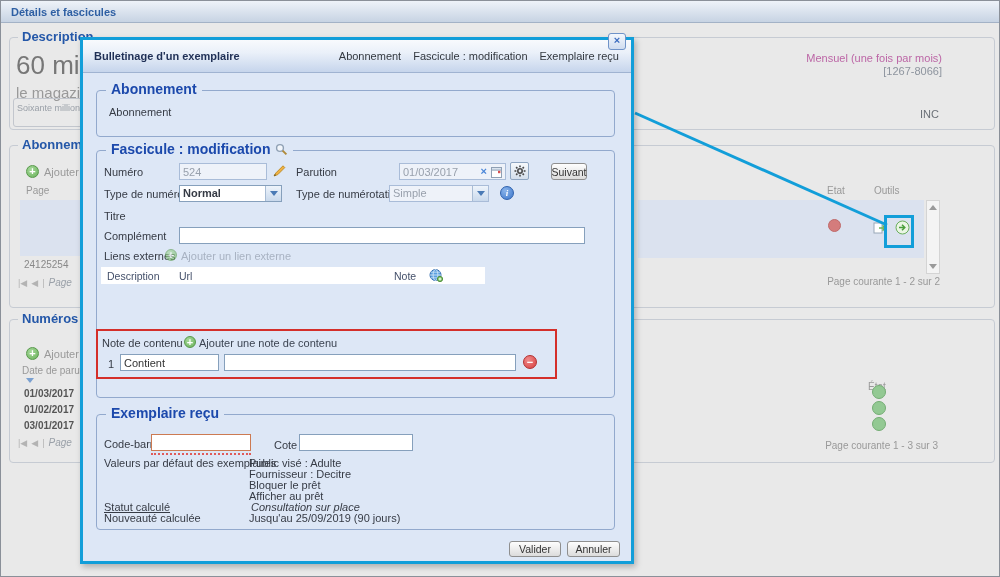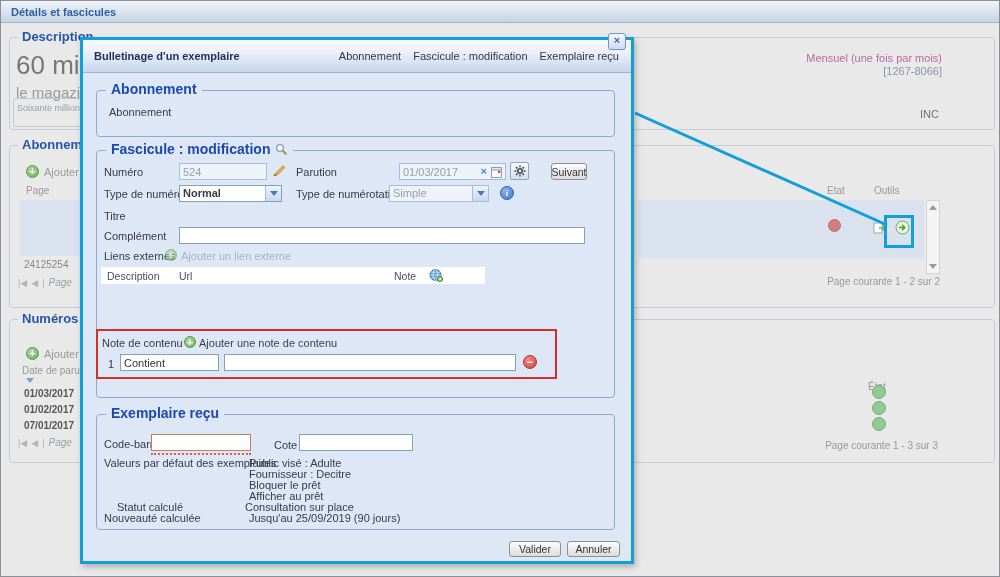--- a/index.html
+++ b/index.html
@@ -155,21 +155,21 @@
     <span class="bg-legend">Numéros</span>
     <div class="ab" style="left:16px;top:27px;display:flex;align-items:center;gap:5px;">
       <span class="circle-ic plus" style="width:13px;height:13px;">+</span>
       <span class="grey">Ajouter</span>
       <i style="width:0;height:0;border-left:4px solid transparent;border-right:4px solid transparent;border-top:5px solid #666;"></i>
     </div>
     <div class="ab grey small" style="left:12px;top:45px;width:66px;white-space:nowrap;overflow:hidden;">Date de parution</div>
     <i class="ab sorttri" style="left:16px;top:58px;"></i>
     <div class="ab small" style="left:14px;top:68px;color:#555;font-weight:bold;">01/03/2017</div>
     <div class="ab small" style="left:14px;top:84px;color:#555;font-weight:bold;">01/02/2017</div>
-    <div class="ab small" style="left:14px;top:100px;color:#555;font-weight:bold;">07/01/2017</div>
+    <div class="ab small" style="left:14px;top:100px;color:#555;font-weight:bold;">03/01/2017</div>
     <div class="ab pager" style="left:8px;top:117px;">
       <span class="pg">|◀</span><span class="pg">◀</span><span class="pg">|</span><span class="lbl">Page</span>
     </div>
     <div class="ab grey small" style="left:858px;top:61px;">État</div>
     <span class="ab dot dot-green" style="left:862px;top:65px;width:14px;height:14px;"></span>
     <span class="ab dot dot-green" style="left:862px;top:81px;width:14px;height:14px;"></span>
     <span class="ab dot dot-green" style="left:862px;top:97px;width:14px;height:14px;"></span>
     <div class="ab grey small" style="right:56px;top:120px;text-align:center;">Page courante 1 - 3 sur 3</div>
   </div>
 
@@ -300,22 +300,22 @@
     <span class="ab lbl" style="left:21px;top:398px;">Code-barres</span>
     <input class="ab inp" style="left: 68px; top: 394px; width: 100px; border: 1px solid rgb(204, 122, 82);">
     <div class="ab note-underline" style="left:68px;top:411px;width:100px;height:2px;"></div>
     <span class="ab lbl" style="left:191px;top:399px;">Cote</span>
     <input class="ab inp" style="left: 216px; top: 394px; width: 114px;">
     <span class="ab lbl" style="left:21px;top:417px;">Valeurs par défaut des exemplaires</span>
     <div class="ab lbl" style="left:166px;top:417px;">Public visé : Adulte</div>
     <div class="ab lbl" style="left:166px;top:428px;">Fournisseur : Decitre</div>
     <div class="ab lbl" style="left:166px;top:439px;">Bloquer le prêt</div>
     <div class="ab lbl" style="left:166px;top:450px;">Afficher au prêt</div>
-    <span class="ab lbl" style="left:34px;top:461px;">Statut calculé</span>
-    <span class="ab lbl" style="left:162px;top:461px;">Consultation sur place</span>
+    <span class="ab lbl" style="left:21px;top:461px;text-decoration:underline;">Statut calculé</span>
+    <span class="ab lbl" style="left:168px;top:461px;font-style:italic;">Consultation sur place</span>
     <span class="ab lbl" style="left:21px;top:472px;">Nouveauté calculée</span>
     <span class="ab lbl" style="left:166px;top:472px;">Jusqu'au 25/09/2019 (90 jours)</span>
 
     <div class="ab btn" style="left:426px;top:501px;width:52px;height:16px;">Valider</div>
     <div class="ab btn" style="left:484px;top:501px;width:53px;height:16px;">Annuler</div>
   </div>
 
 </div>
 
 </body></html>

